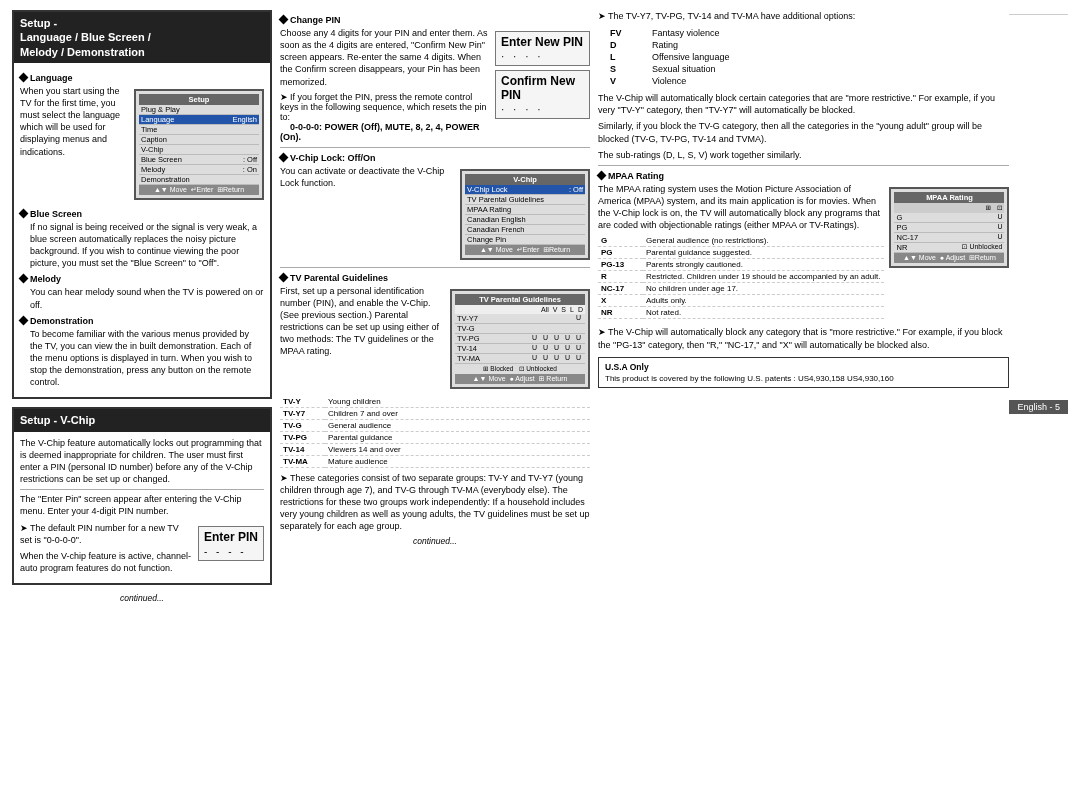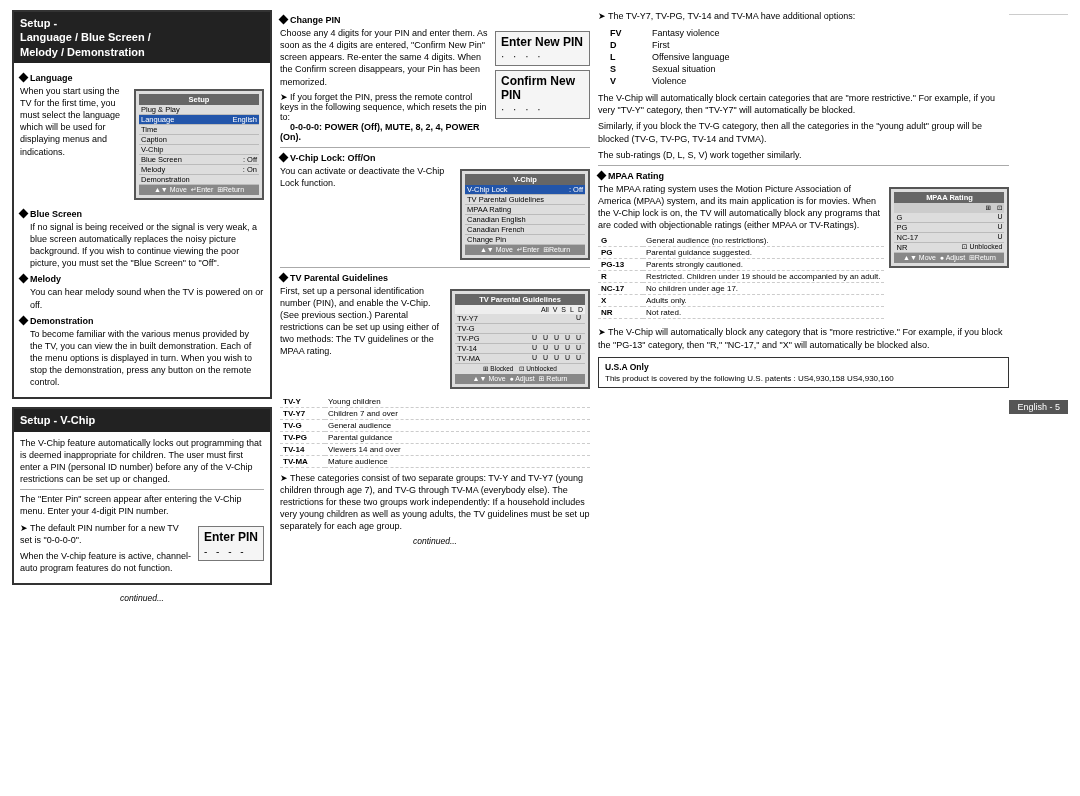--- a/index.html
+++ b/index.html
@@ -443,21 +443,21 @@
       <div class="topic-text" style="padding-left:0; margin-top:0;">➤ The TV-Y7, TV-PG, TV-14 and TV-MA have additional options:</div>
 
       <table class="mpaa-letter-table" style="margin-left:10px; margin-bottom:4px; font-size:9px;">
         <tbody>
             <tr>
           <td class="bold" style="width:40px;">FV</td>
           <td>Fantasy violence</td>
         </tr>
         <tr>
           <td class="bold">D</td>
-          <td>First</td>
+          <td>Rating</td>
         </tr>
         <tr>
           <td class="bold">L</td>
           <td>Offensive language</td>
         </tr>
         <tr>
           <td class="bold">S</td>
           <td>Sexual situation</td>
         </tr>
         <tr>

